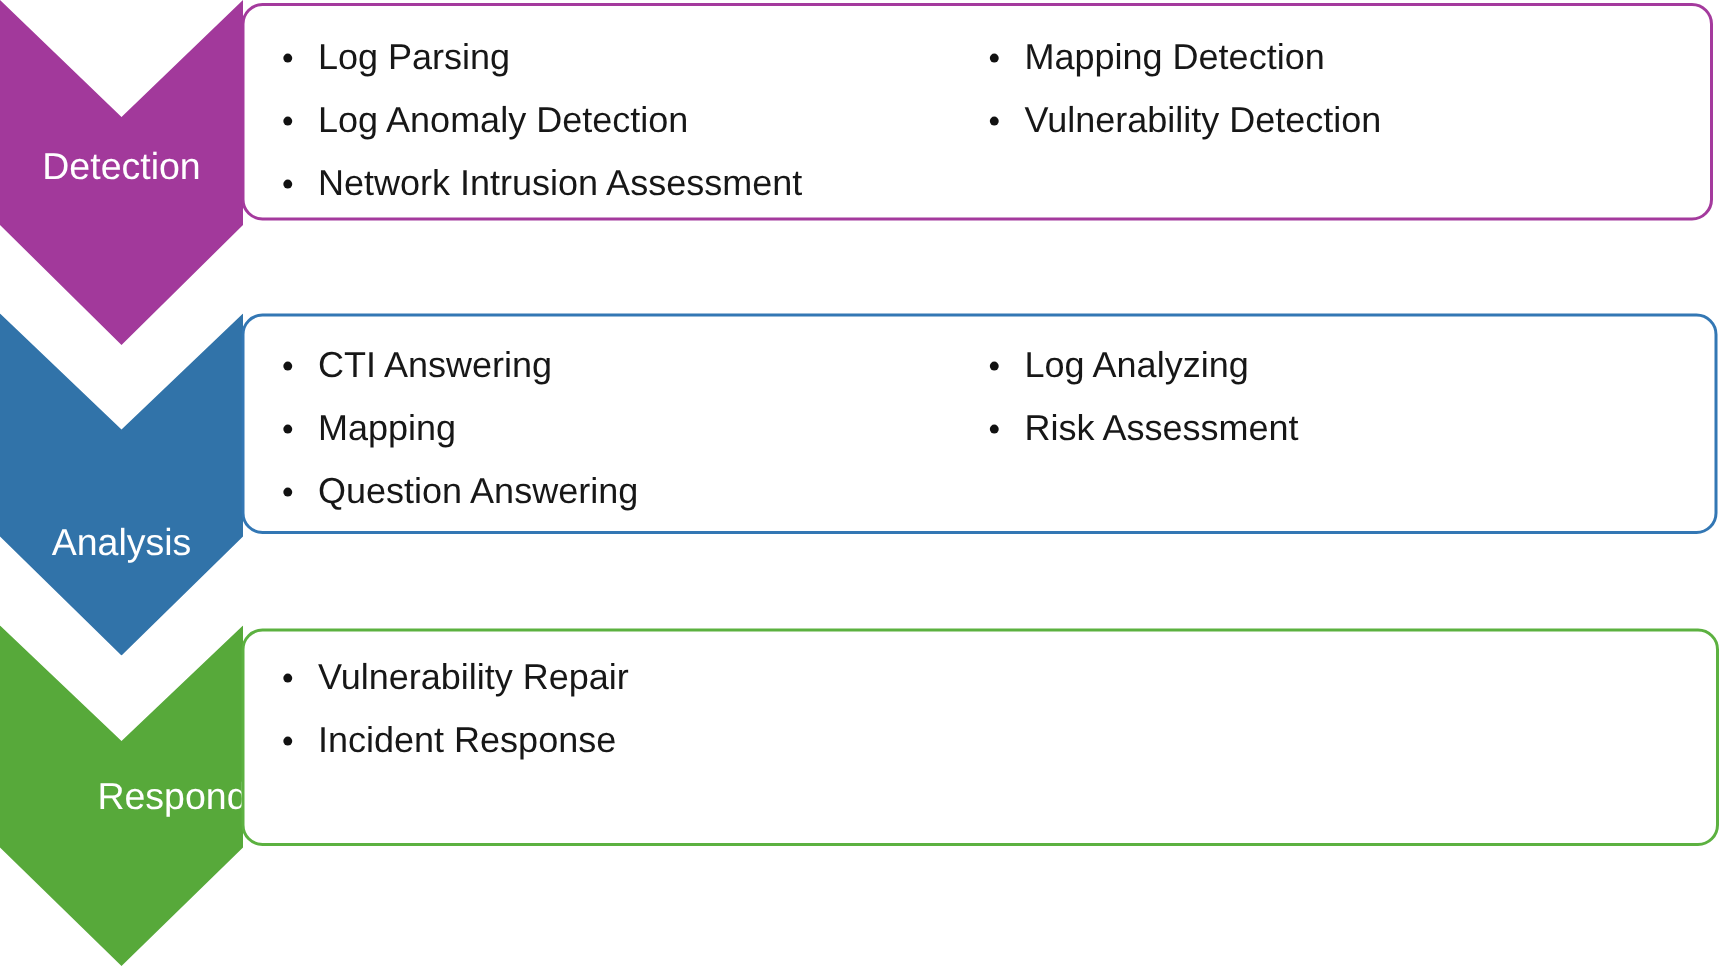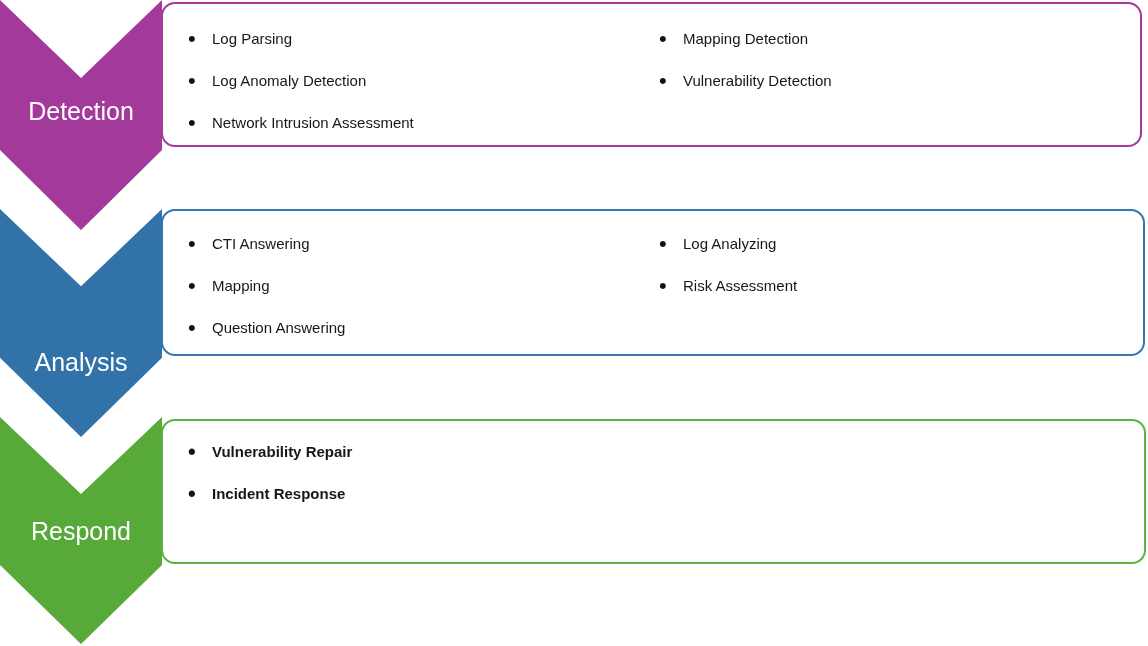--- a/index.html
+++ b/index.html
@@ -30,21 +30,21 @@
     left: 0;
     width: 162px;
     text-align: center;
     color: #ffffff;
     font-size: 25px;
     line-height: 36px;
     white-space: nowrap;
   }
   .label-1 { top: 93px;  }
   .label-2 { top: 312px; margin-top: 32px; }
-  .label-3 { top: 513px; }
+  .label-3 { top: 513px; margin-left: 34px; }
 
   .task-box {
     position: absolute;
     left: 161px;
     background: #ffffff;
     border: 2px solid #888;
     border-radius: 14px;
     box-sizing: border-box;
   }
   .box-1 { top: 2px;   width: 981px; height: 145px; }
@@ -55,21 +55,21 @@
     position: absolute;
     margin: 0;
     padding: 0;
     list-style: none;
   }
   ul.items li {
     position: relative;
     padding-left: 24px;
     height: 42px;
     line-height: 42px;
-    font-size: 15px;
+    font-size: 24px;
     color: #171717;
     white-space: nowrap;
   }
   ul.items li::before {
     content: "\2022";
     position: absolute;
     left: 0;
     top: 0;
     color: #111111;
     font-size: 22px;
@@ -118,21 +118,21 @@
 
     <li><span>Log Analyzing</span></li>
         <li><span>Risk Assessment</span></li>
       </ul>
   </div>
 
   <svg class="chevron chevron-3" viewBox="0 0 162 230" preserveAspectRatio="none">
     <polygon points="0,0 81,78 162,0 162,150 81,230 0,150" style="fill: rgb(87, 169, 58);"></polygon>
   </svg>
   <div class="stage-label label-3">Respond</div>
-  <div class="task-box box-3" style="border-color: rgb(92, 177, 64); font-weight: bold;">
+  <div class="task-box box-3" style="border-color: rgb(92, 177, 64);">
     <ul class="items col1">
 
     <li><span>Vulnerability Repair</span></li>
         <li><span>Incident Response</span></li>
       </ul>
     <ul class="items col2">
       
     </ul>
   </div>
 

